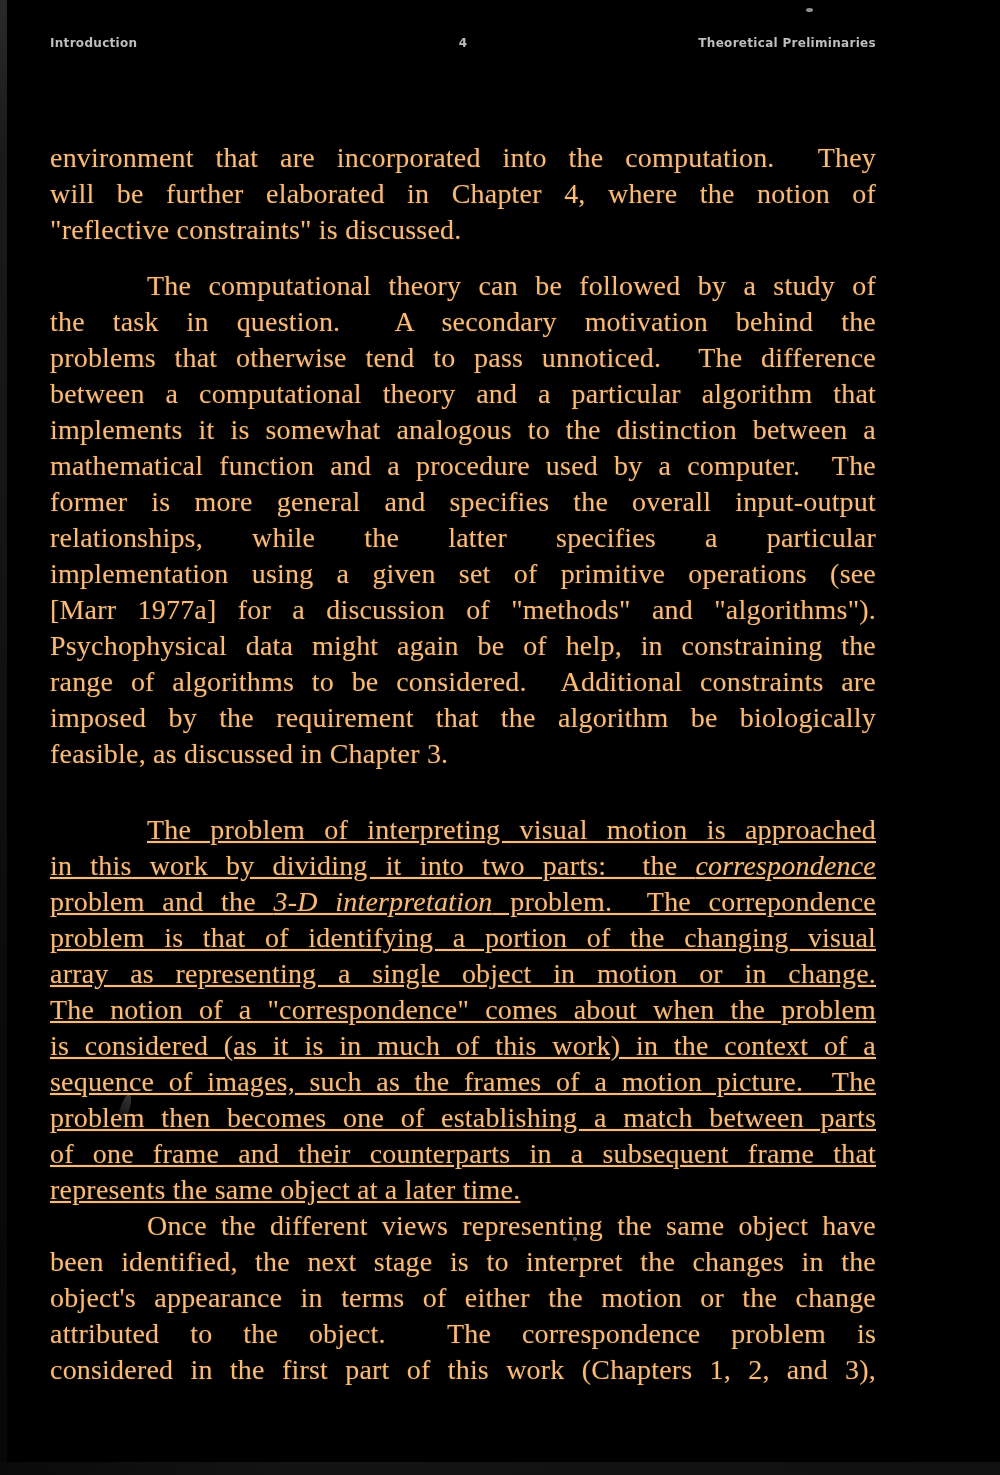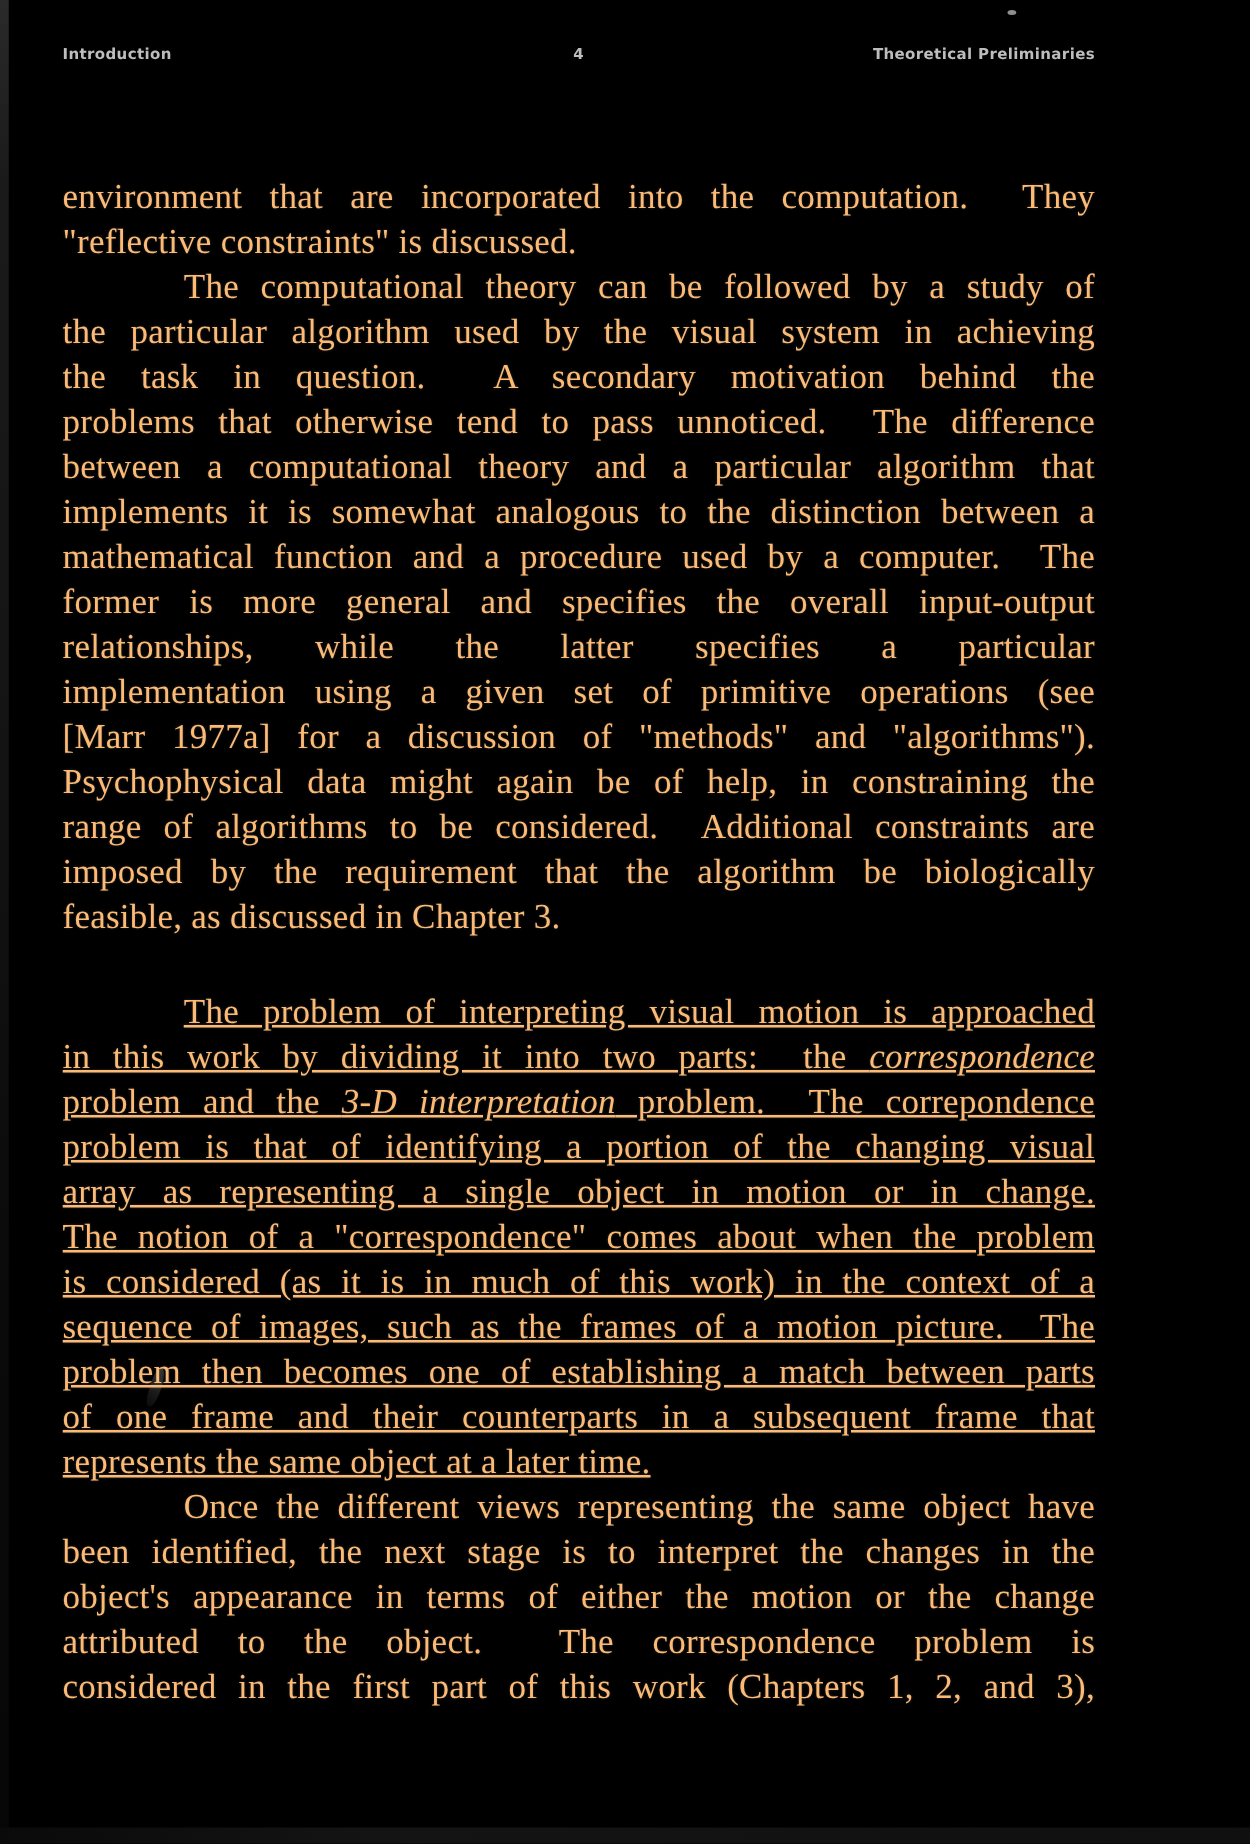--- a/index.html
+++ b/index.html
@@ -78,25 +78,25 @@
 
   <header class="header">
     <span class="h-left">Introduction</span>
     <span class="h-center">4</span>
     <span class="h-right">Theoretical Preliminaries</span>
   </header>
 
   <main class="text-block">
       <div class="paragraph">
         <div class="line just">environment that are incorporated into the computation.&nbsp; They</div>
+        <div class="line just">will be further elaborated in Chapter 4, where the notion of</div>
         <div class="line">"reflective constraints" is discussed.</div>
       </div>
       <div class="paragraph">
-        <div class="line just" style="text-indent: 97px;">The computational theory can be followed by a study of</div>
-        <div class="line just">the particular algorithm used by the visual system in achieving</div>
+        <div class="line just" style="text-indent: 97px; margin-top: 20px;">The computational theory can be followed by a study of</div>
         <div class="line just">the task in question.&nbsp; A secondary motivation behind the</div>
         <div class="line just">problems that otherwise tend to pass unnoticed.&nbsp; The difference</div>
         <div class="line just">between a computational theory and a particular algorithm that</div>
         <div class="line just">implements it is somewhat analogous to the distinction between a</div>
         <div class="line just">mathematical function and a procedure used by a computer.&nbsp; The</div>
         <div class="line just">former is more general and specifies the overall input-output</div>
         <div class="line just">relationships, while the latter specifies a particular</div>
         <div class="line just">implementation using a given set of primitive operations (see</div>
         <div class="line just">[Marr 1977a] for a discussion of "methods" and "algorithms").</div>
         <div class="line just">Psychophysical data might again be of help, in constraining the</div>

